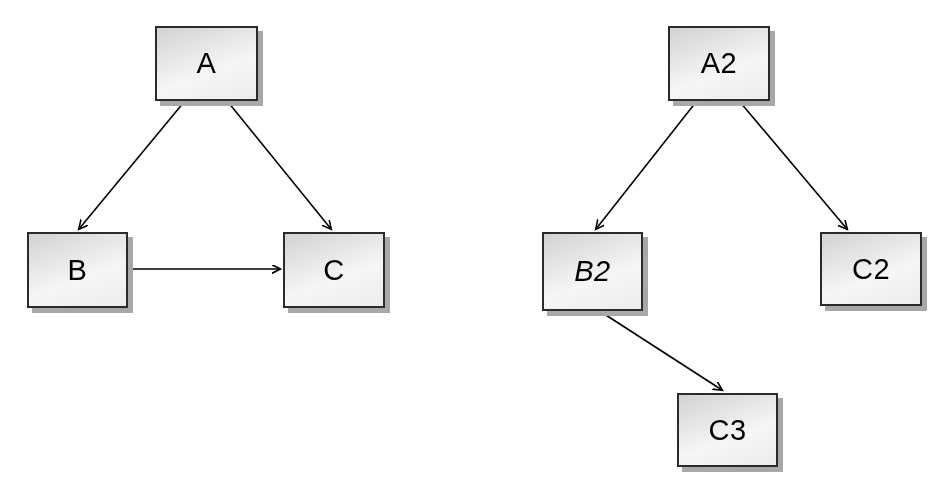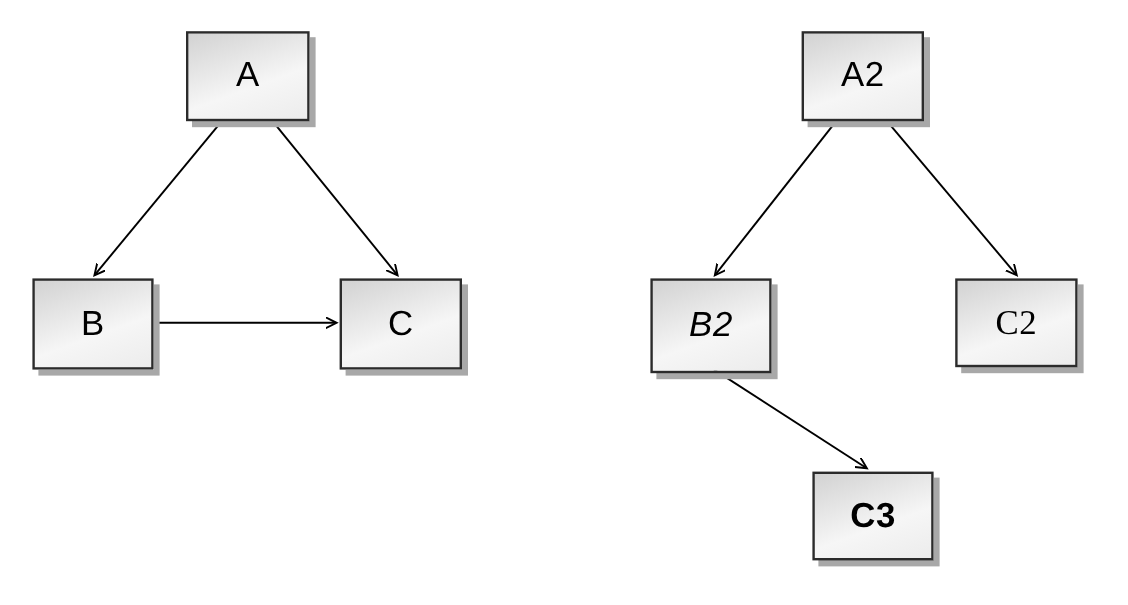--- a/index.html
+++ b/index.html
@@ -66,20 +66,20 @@
       </div>
       <div class="node" style="left: 283px; top: 232px; width: 102px; height: 76px; border: 2px solid rgb(43, 43, 43); background: linear-gradient(160deg, rgb(210, 210, 210) 0%, rgb(246, 246, 246) 60%, rgb(236, 236, 236) 100%); box-shadow: rgb(168, 168, 168) 5px 5px 0px;">
         <span class="node-label" style="color: rgb(0, 0, 0);">C</span>
       </div>
       <div class="node" style="left: 668px; top: 26px; width: 102px; height: 75px; border: 2px solid rgb(43, 43, 43); background: linear-gradient(160deg, rgb(210, 210, 210) 0%, rgb(246, 246, 246) 60%, rgb(236, 236, 236) 100%); box-shadow: rgb(168, 168, 168) 5px 5px 0px; text-align: right;">
         <span class="node-label" style="color: rgb(0, 0, 0);">A2</span>
       </div>
       <div class="node" style="left: 542px; top: 232px; width: 101px; height: 79px; border: 2px solid rgb(43, 43, 43); background: linear-gradient(160deg, rgb(210, 210, 210) 0%, rgb(246, 246, 246) 60%, rgb(236, 236, 236) 100%); box-shadow: rgb(168, 168, 168) 5px 5px 0px; font-style: italic;">
         <span class="node-label" style="color: rgb(0, 0, 0);">B2</span>
       </div>
-      <div class="node" style="left: 796px; top: 232px; width: 102px; height: 74px; border: 2px solid rgb(43, 43, 43); background: linear-gradient(160deg, rgb(210, 210, 210) 0%, rgb(246, 246, 246) 60%, rgb(236, 236, 236) 100%); box-shadow: rgb(168, 168, 168) 5px 5px 0px; font-family: Liberation Serif, serif;">
+      <div class="node" style="left: 820px; top: 232px; width: 102px; height: 74px; border: 2px solid rgb(43, 43, 43); background: linear-gradient(160deg, rgb(210, 210, 210) 0%, rgb(246, 246, 246) 60%, rgb(236, 236, 236) 100%); box-shadow: rgb(168, 168, 168) 5px 5px 0px;">
         <span class="node-label" style="color: rgb(0, 0, 0);">C2</span>
       </div>
       <div class="node" style="left: 677px; top: 393px; width: 101px; height: 74px; border: 2px solid rgb(43, 43, 43); background: linear-gradient(160deg, rgb(210, 210, 210) 0%, rgb(246, 246, 246) 60%, rgb(236, 236, 236) 100%); box-shadow: rgb(168, 168, 168) 5px 5px 0px;">
-        <span class="node-label" style="color: rgb(0, 0, 0); font-weight: bold;">C3</span>
+        <span class="node-label" style="color: rgb(0, 0, 0);">C3</span>
       </div>
     </div>
 </div>
 
 </body></html>

